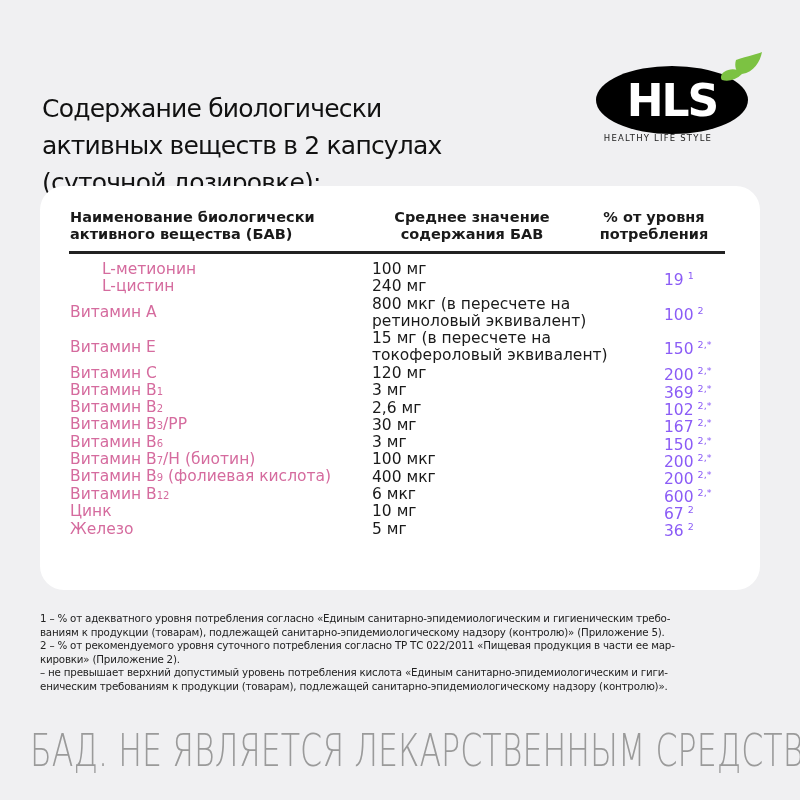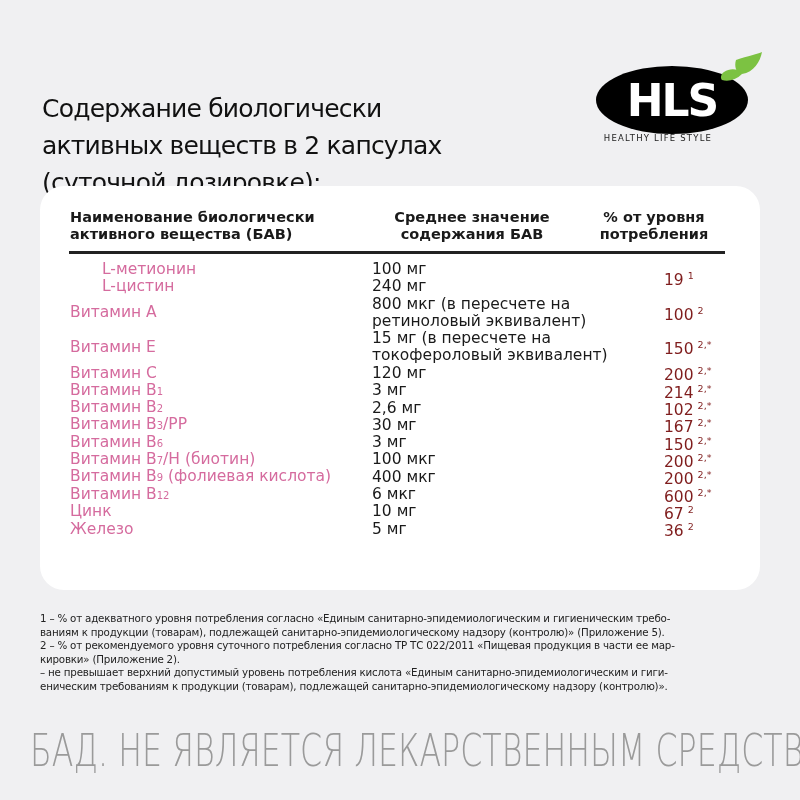--- a/index.html
+++ b/index.html
@@ -46,21 +46,21 @@
   .cell-name {
     width: 310px; color: #d56b9e; font-size: 15.5px; line-height: 17px; white-space: nowrap;
   }
   .cell-name .sub { font-size: 14.5px; display: block; margin-left: 32px; }
   .cell-name sub { font-size: 10px; vertical-align: baseline; }
   .cell-amt {
     position: absolute; left: 302px; width: 240px; text-align: left; font-size: 15.5px; line-height: 17px; color: #1a1a1a; white-space: nowrap;
   }
   .cell-amt span { display: block; }
   .cell-pct {
-    position: absolute; left: 556px; width: 110px; text-align: left; padding-left: 38px; font-size: 15.5px; line-height: 17px; color: #7f1d1d; white-space: nowrap;
+    position: absolute; left: 556px; width: 110px; text-align: left; padding-left: 38px; font-size: 15.5px; line-height: 17px; color: #8b5cf6; white-space: nowrap;
   }
   .cell-pct sup { font-size: 9.5px; vertical-align: 6px; margin-left: 4px; }
   .r-single { height: 17.3px; }
   .r-double { height: 34.6px; }
   .footnotes {
     position: absolute; left: 40px; top: 612px; width: 730px;
     font-family: "DejaVu Sans", sans-serif; font-size: 10.3px; line-height: 13.5px; color: #222;
     letter-spacing: -0.2px;
   }
   .footnotes p { white-space: nowrap; }
@@ -144,21 +144,21 @@
 
     <div class="row r-single">
       <div class="cell-name">Витамин С</div>
       <div class="cell-amt">120 мг</div>
       <div class="cell-pct"><span>200</span><sup>2,*</sup></div>
     </div>
 
     <div class="row r-single">
       <div class="cell-name"><span>Витамин В</span><sub>1</sub></div>
       <div class="cell-amt">3 мг</div>
-      <div class="cell-pct"><span>214</span><sup>2,*</sup></div>
+      <div class="cell-pct"><span>369</span><sup>2,*</sup></div>
     </div>
 
     <div class="row r-single">
       <div class="cell-name"><span>Витамин В</span><sub>2</sub></div>
       <div class="cell-amt">2,6 мг</div>
       <div class="cell-pct"><span>102</span><sup>2,*</sup></div>
     </div>
 
     <div class="row r-single">
       <div class="cell-name"><span>Витамин В</span><sub>3</sub><span>/РР</span></div>

